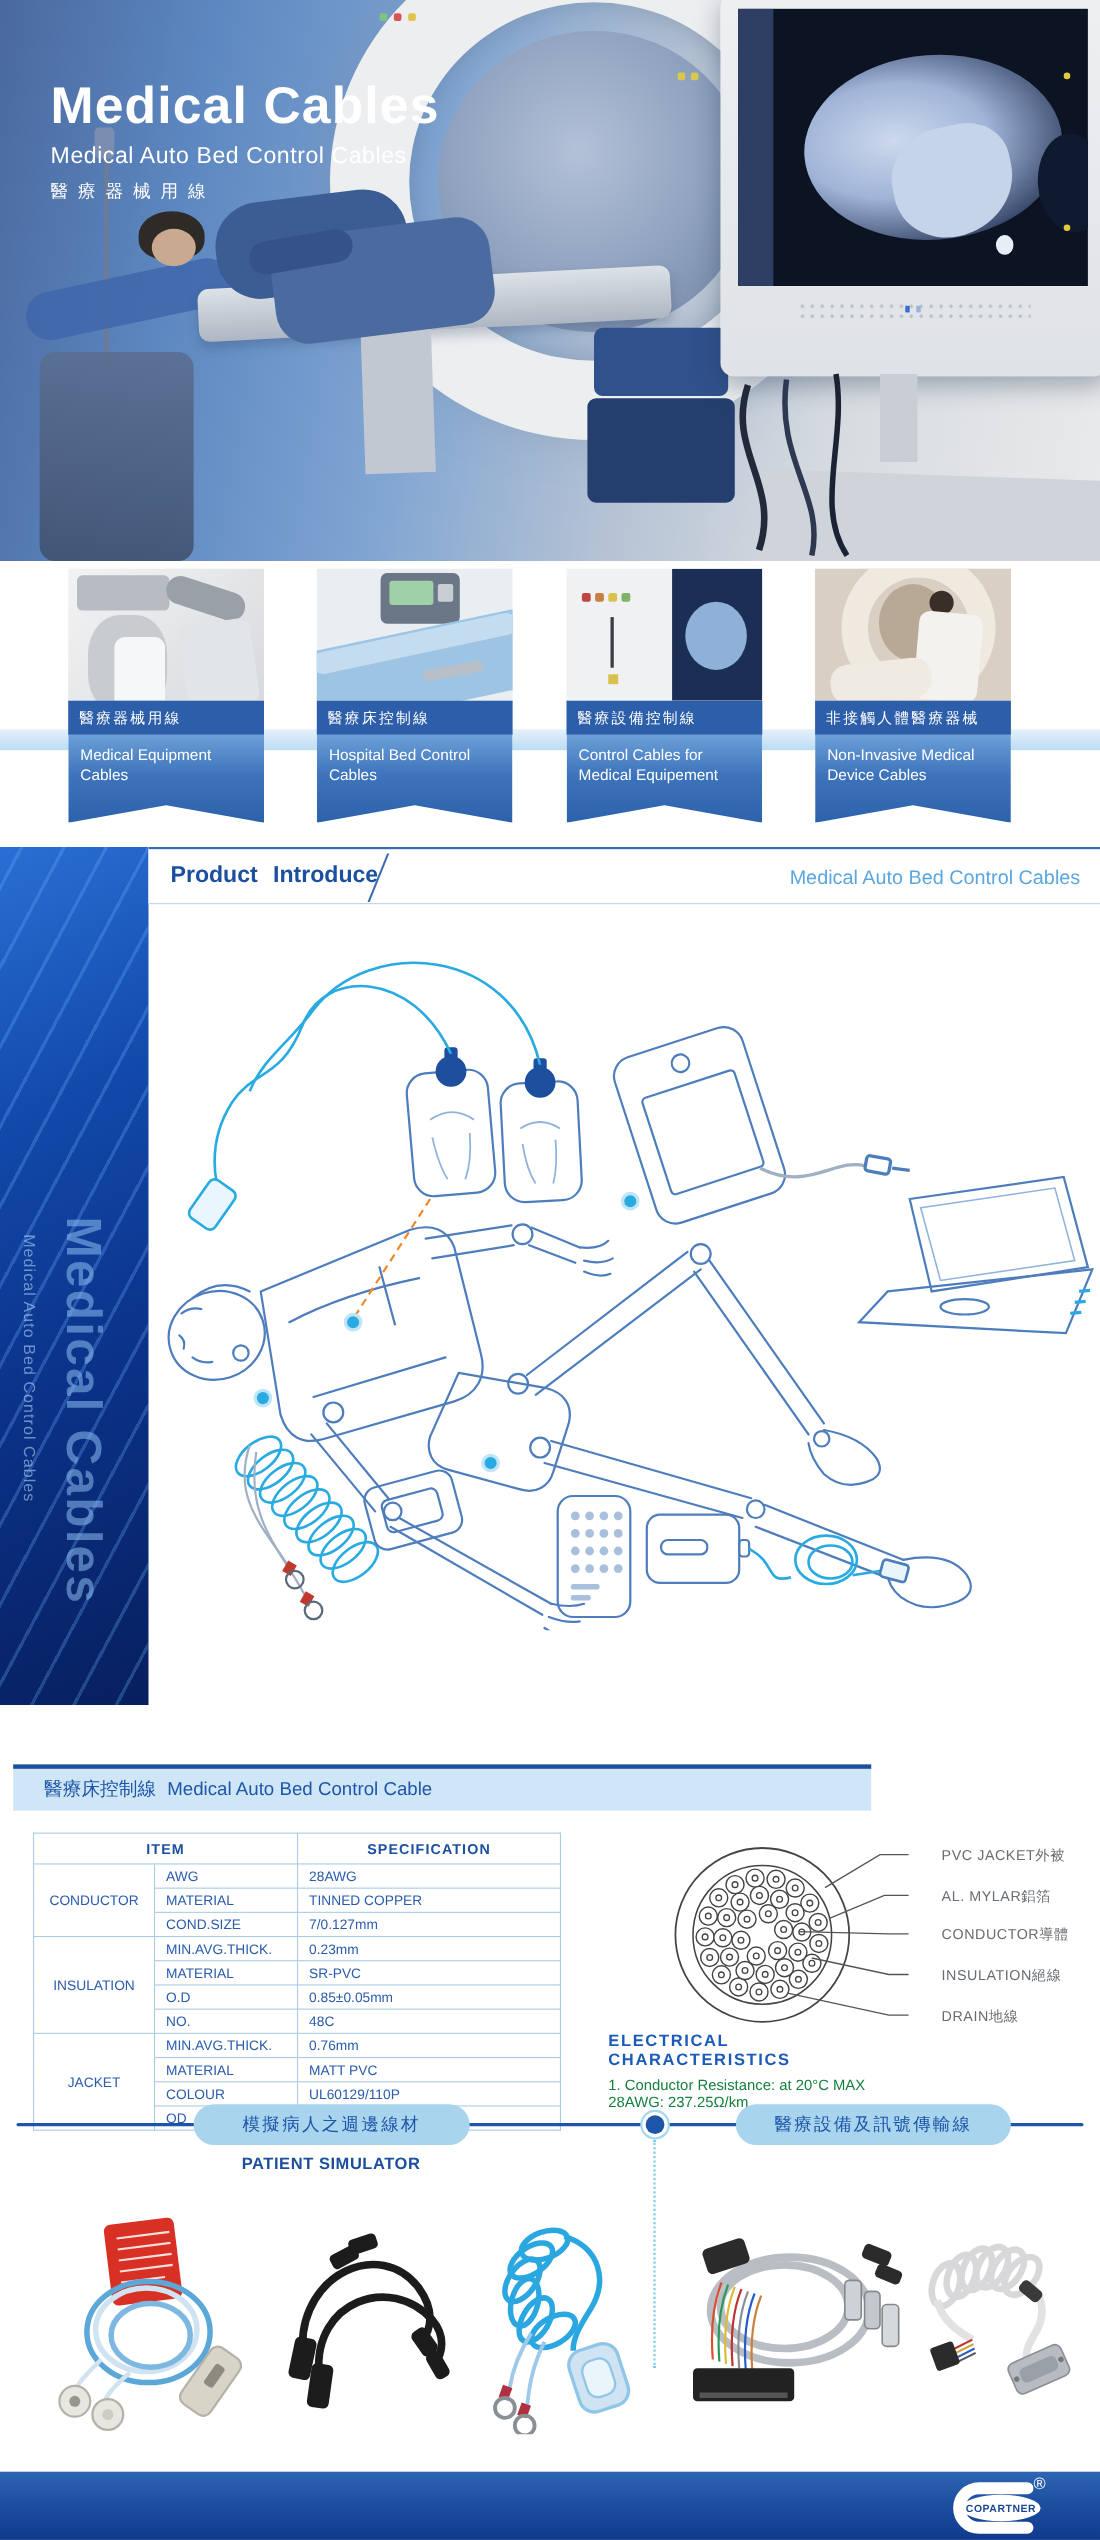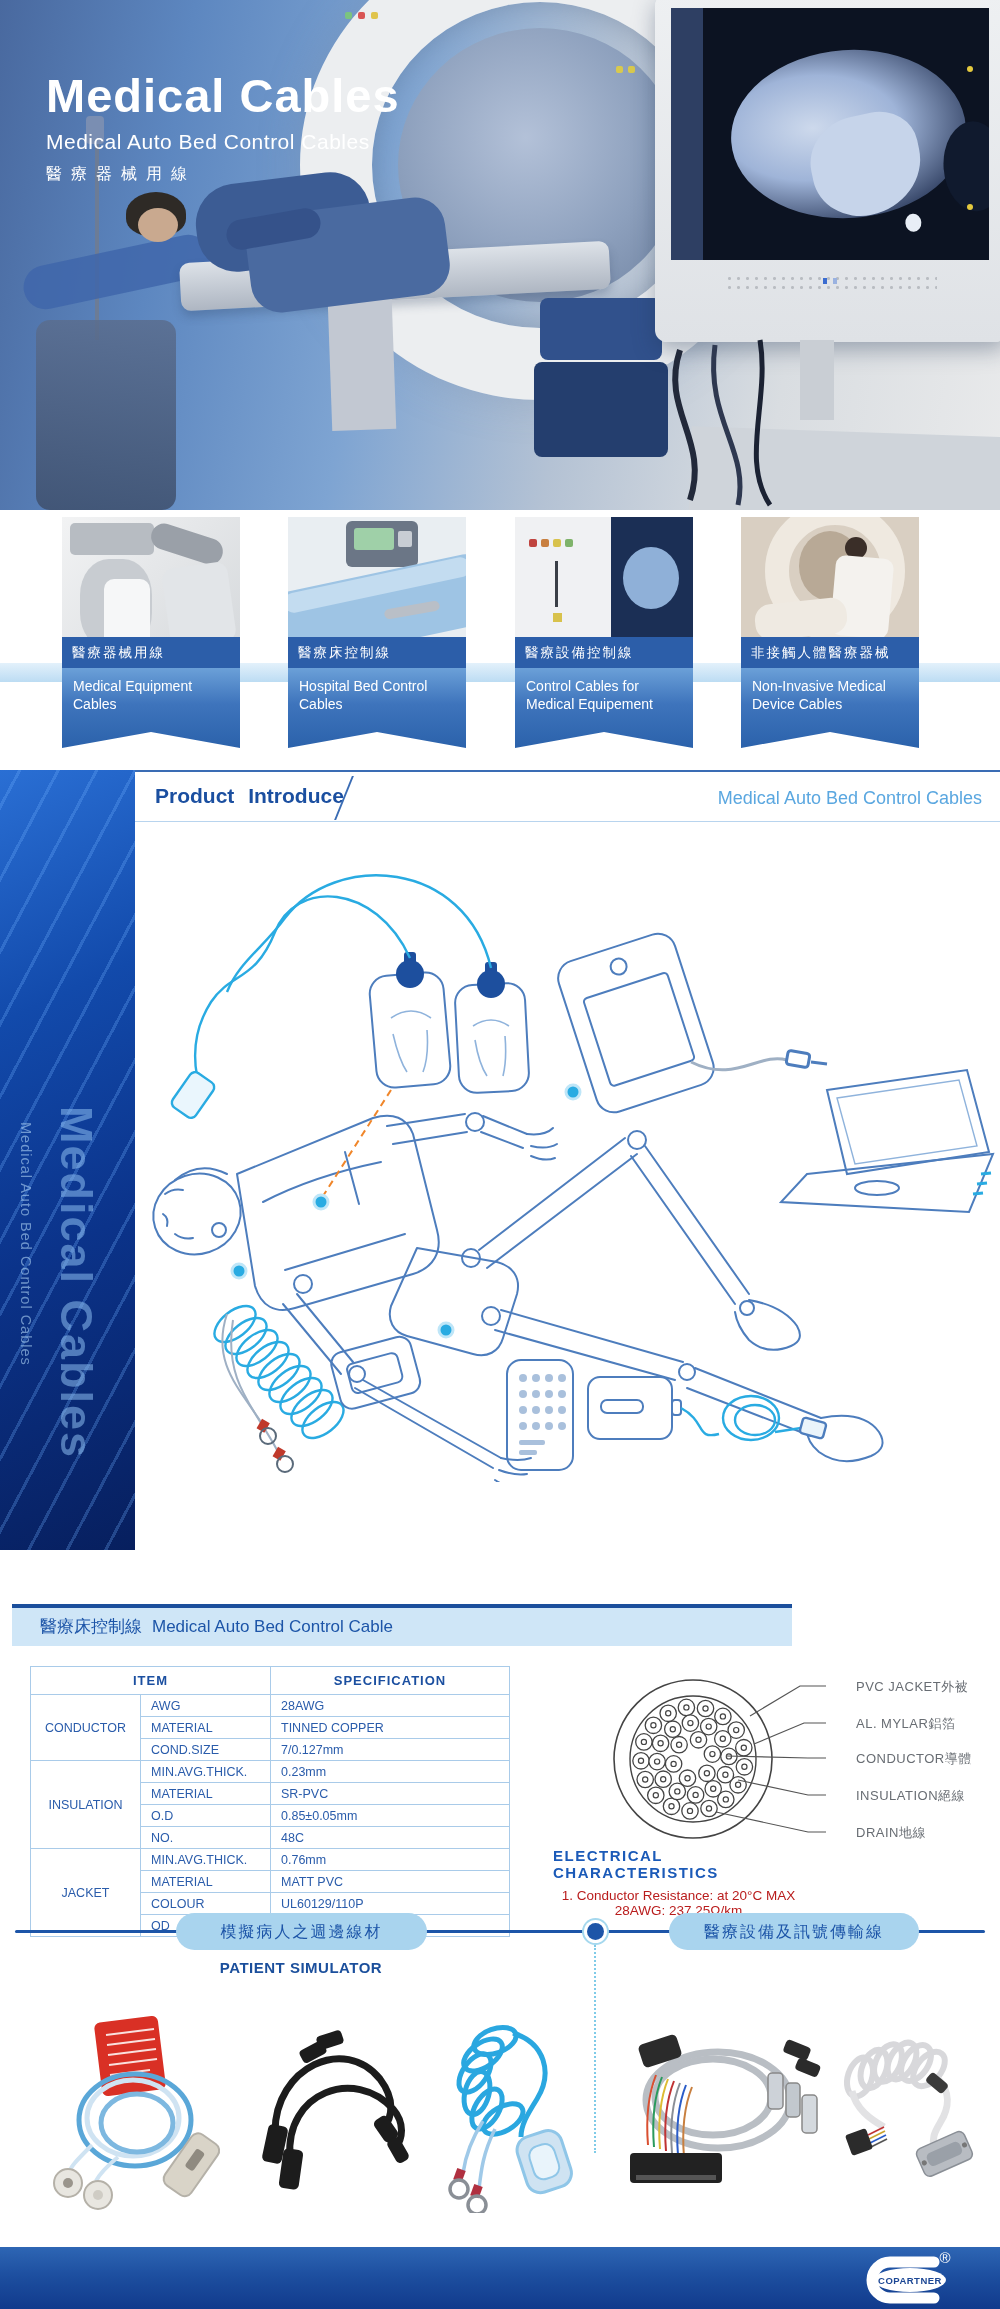--- a/index.html
+++ b/index.html
@@ -100,21 +100,21 @@
   .spec-table th, .spec-table td { border:1px solid #a9cbe9; padding:3.5px 10px; }
   .spec-table th { color:#1b4fa0; font-size:13px; letter-spacing:1px; padding:6px 10px; }
   .spec-table .grp { text-align:center; width:110px; }
   .spec-table td.k { width:130px; }
   .spec-table tr.strong td { border-top:1px solid #7da6d6; }
   .spec-table { border:1px solid #7da6d6; }
   .diagram { position:absolute; left:608px; top:60px; width:392px; height:205px; }
   .diagram .lbl { position:absolute; left:248px; font-size:13px; color:#686d73; letter-spacing:.5px; white-space:nowrap; }
   .elec { position:absolute; left:553px; top:243px; }
   .elec h4 { font-size:15px; color:#1b5ab8; letter-spacing:1.5px; word-spacing:4px; }
-  .elec p { margin-top:7px; font-size:13.5px; color:#b91c1c;text-align:center; }
+  .elec p { margin-top:7px; font-size:13.5px; color:#15803d; }
 
   
   .bottom { position:absolute; left:0; top:1905px; width:1000px; height:342px; }
   .bt-line { position:absolute; left:15px; right:15px; top:25px; height:3px; background:#1d55a8; border-radius:2px; }
   .pill { position:absolute; top:8px; height:37px; border-radius:19px; background:#a9d4ee;
           color:#1d55a8; font-size:16px; letter-spacing:2px; text-align:center; line-height:37px; }
   .pill.l { left:176px; width:251px; }
   .pill.r { left:669px; width:250px; }
   .bt-dot { position:absolute; left:587px; top:18px; width:17px; height:17px; border-radius:50%; background:#1d55a8;
             box-shadow:0 0 0 3px #ffffff, 0 0 0 5px #a5d8ee; }

